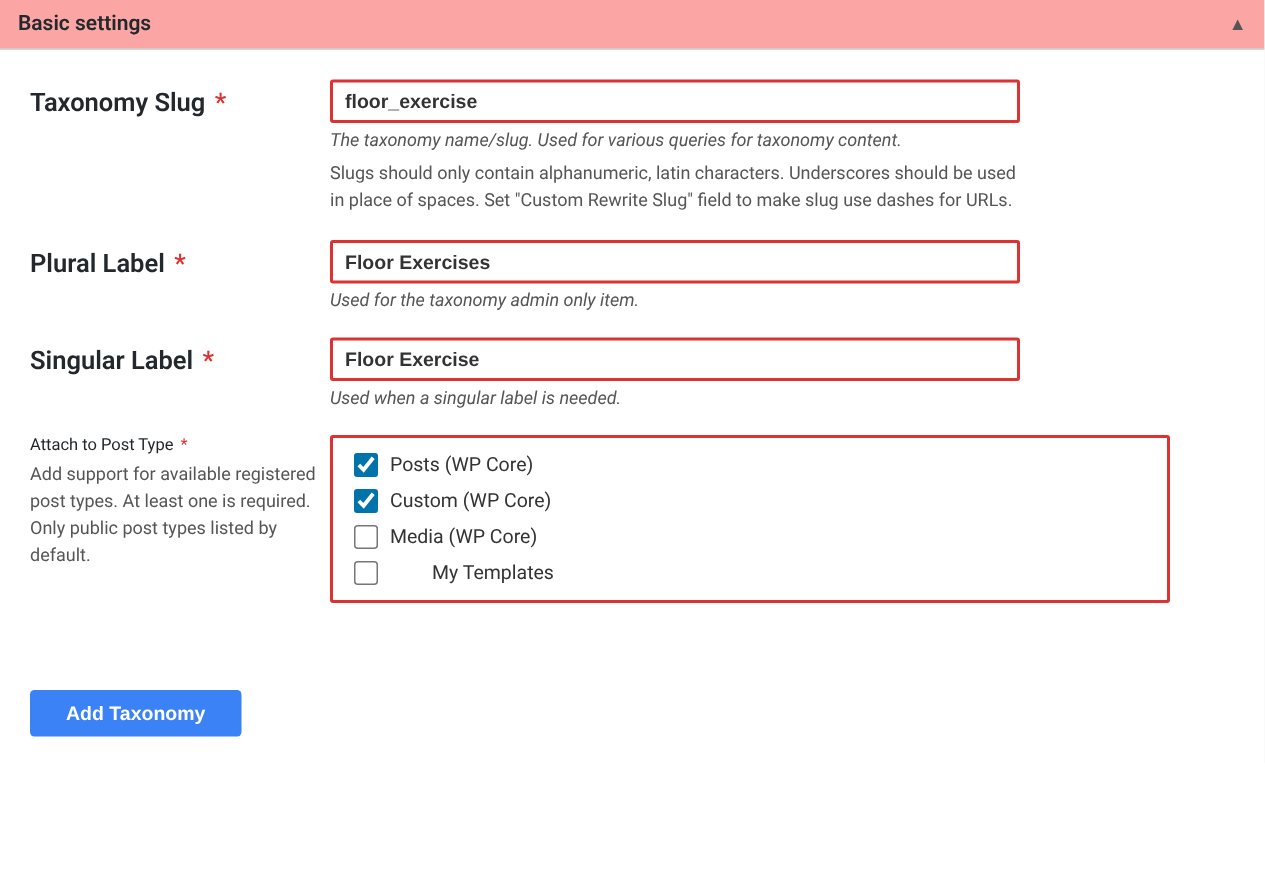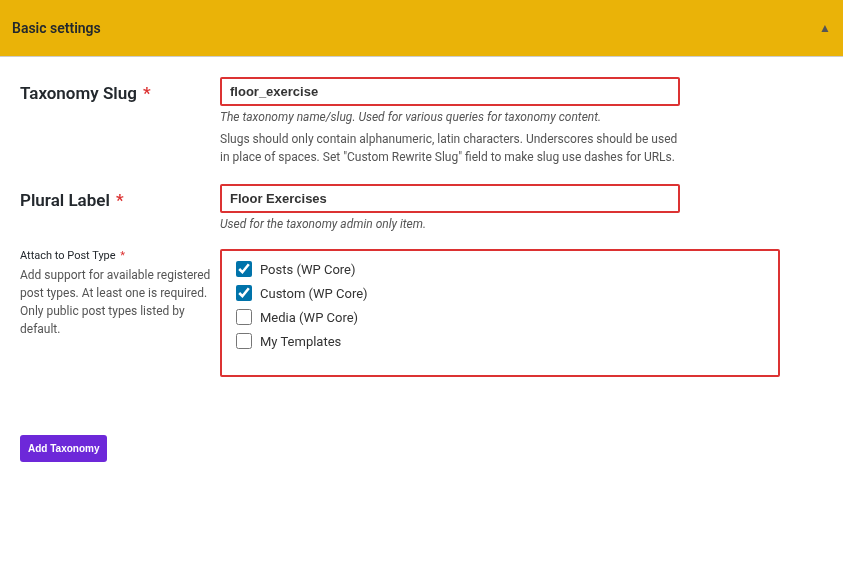--- a/index.html
+++ b/index.html
@@ -13,23 +13,23 @@
       background: #fff;
       max-width: 843px;
       min-height: 583px;
       margin: 0 auto;
       padding: 0;
     }
     .section-header {
       display: flex;
       justify-content: space-between;
       align-items: center;
-      padding: 20px 12px;
+      padding: 8px 12px;
       border-bottom: 1px solid #ccc;
-      background: #eab308;
+      background: #fca5a5;
     }
     .section-title {
       font-size: 14px;
       font-weight: 600;
       color: #23282d;
     }
     .collapse-icon {
       color: #555;
       font-size: 12px;
     }
@@ -113,36 +113,37 @@
       width: 100%;
     }
     .checkbox-item {
       display: flex;
       align-items: center;
       margin-bottom: 8px;
       font-size: 13px;
       color: #333;
     }
     .checkbox-item:last-child {
-      margin-bottom: 16px;
+      margin-bottom: 0;
+      gap: 28px;
     }
     .checkbox-item input[type="checkbox"] {
       width: 16px;
       height: 16px;
       margin-right: 8px;
       cursor: pointer;
       accent-color: #0073aa;
     }
     .add-taxonomy-btn {
       display: inline-block;
       margin: 20px 20px;
-      padding: 8px 8px;
-      background: #6d28d9;
+      padding: 8px 24px;
+      background: #3b82f6;
       color: #fff;
-      font-size: 10px;
+      font-size: 13px;
       font-weight: 600;
       border: none;
       border-radius: 3px;
       cursor: pointer;
     }
   </style>
 </head>
 <body>
 
 <div class="page-wrapper">
@@ -170,20 +171,29 @@
     <div class="form-row">
       <div class="form-label-col">
         <span>Plural Label</span><span class="required"> *</span>
       </div>
       <div class="form-field-col">
         <input type="text" class="text-input" value="Floor Exercises" style="">
         <div class="field-desc">Used for the taxonomy admin only item.</div>
       </div>
     </div>
 
+    <div class="form-row">
+      <div class="form-label-col">
+        <span>Singular Label</span><span class="required"> *</span>
+      </div>
+      <div class="form-field-col">
+        <input type="text" class="text-input" value="Floor Exercise" style="">
+        <div class="field-desc">Used when a singular label is needed.</div>
+      </div>
+    </div>
 
     <div class="attach-row">
       <div class="attach-label-col">
         <div class="attach-label-title">
           <span>Attach to Post Type</span><span class="required"> *</span>
         </div>
         <div class="attach-label-desc">Add support for available registered post types. At least one is required. Only public post types listed by default.</div>
       </div>
       <div class="form-field-col">
         <div class="checkbox-box">

